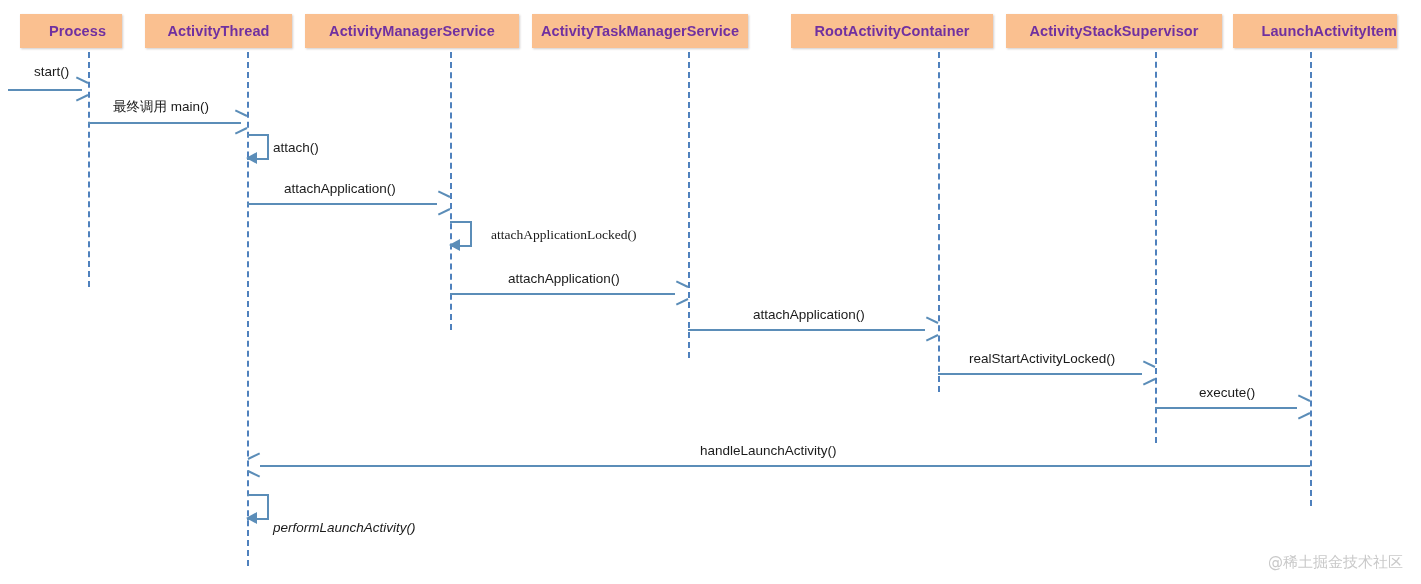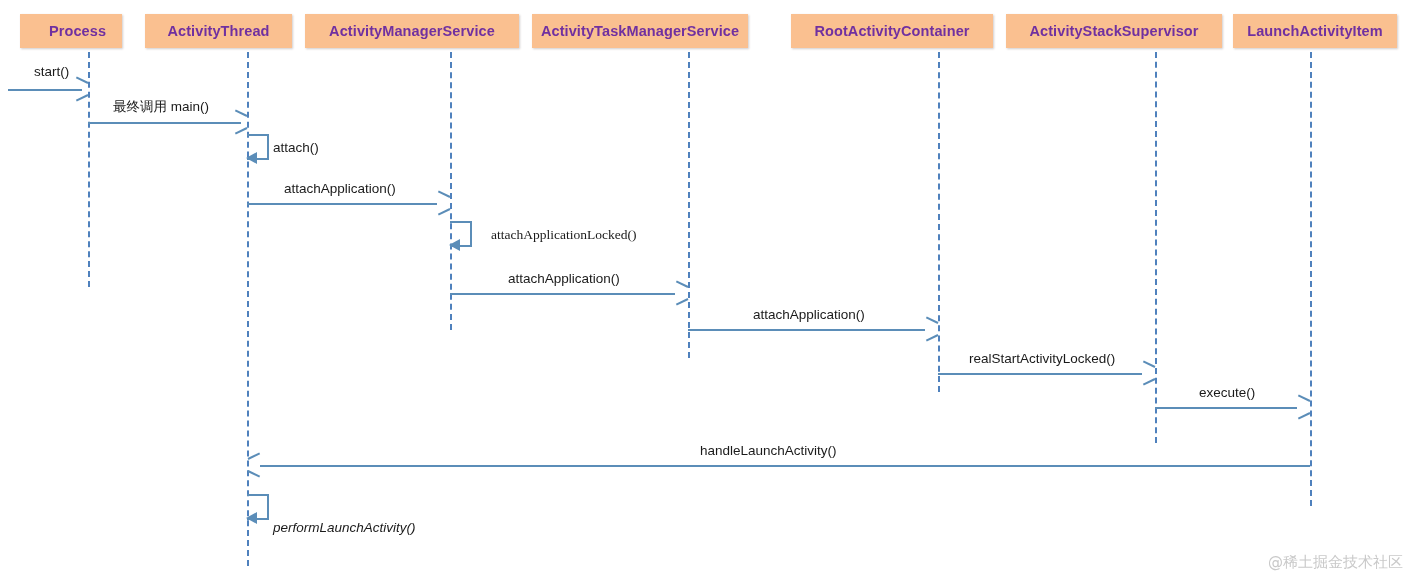--- a/index.html
+++ b/index.html
@@ -120,21 +120,21 @@
   </div>
   <div class="participant" style="left:532px;width:216px;">
     <span>ActivityTaskManagerService</span>
   </div>
   <div class="participant" style="left:791px;width:202px;">
     <span>RootActivityContainer</span>
   </div>
   <div class="participant" style="left:1006px;width:216px;">
     <span>ActivityStackSupervisor</span>
   </div>
-  <div class="participant" style="left:1233px;width:164px;">
+  <div class="participant" style="left:1233px;width:164px;justify-content:flex-end;">
     <span>LaunchActivityItem</span>
   </div>
 
   <div class="lifeline" style="left:88px;  top:52px; height:235px;"></div>
   <div class="lifeline" style="left:247px; top:52px; height:514px;"></div>
   <div class="lifeline" style="left:450px; top:52px; height:278px;"></div>
   <div class="lifeline" style="left:688px; top:52px; height:306px;"></div>
   <div class="lifeline" style="left:938px; top:52px; height:340px;"></div>
   <div class="lifeline" style="left:1155px;top:52px; height:391px;"></div>
   <div class="lifeline" style="left:1310px;top:52px; height:454px;"></div>

